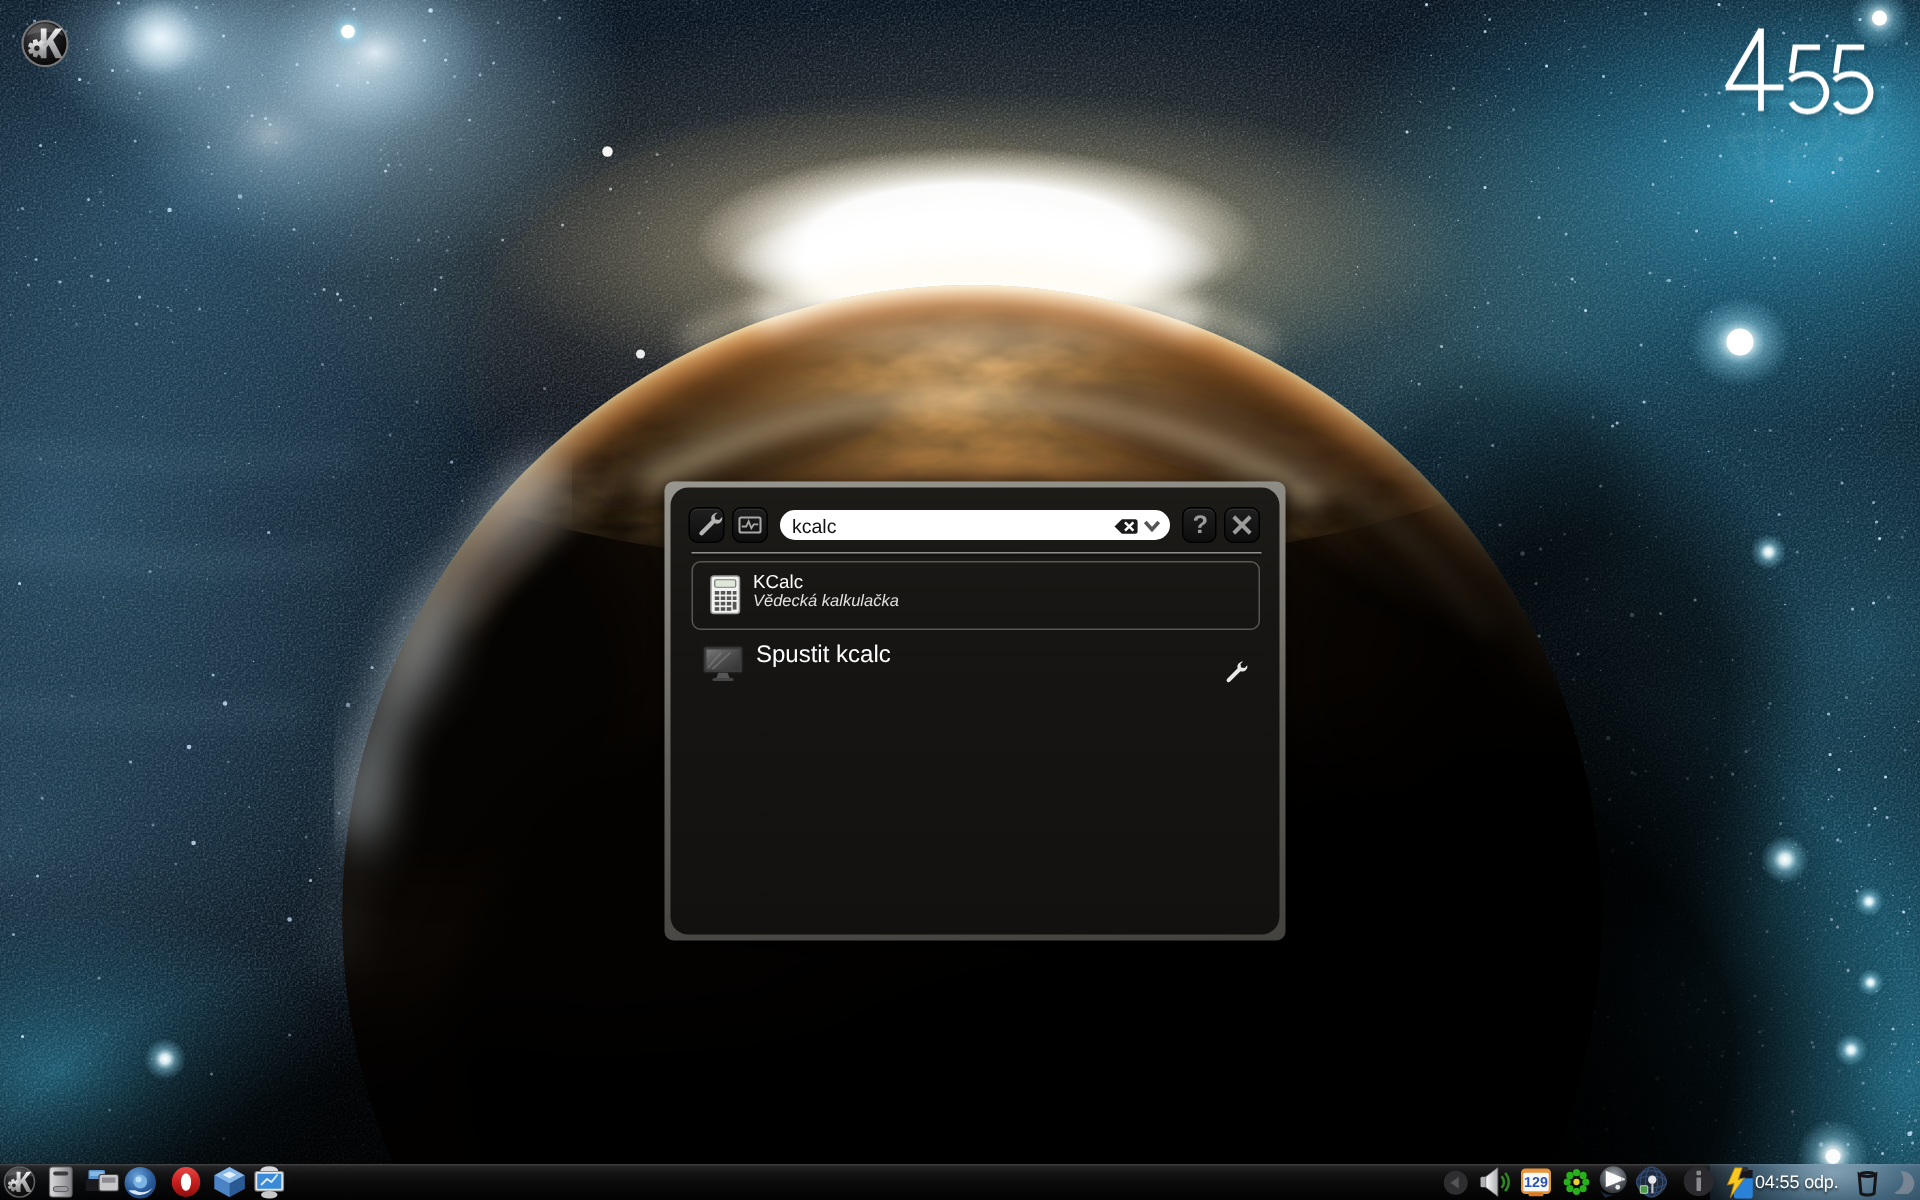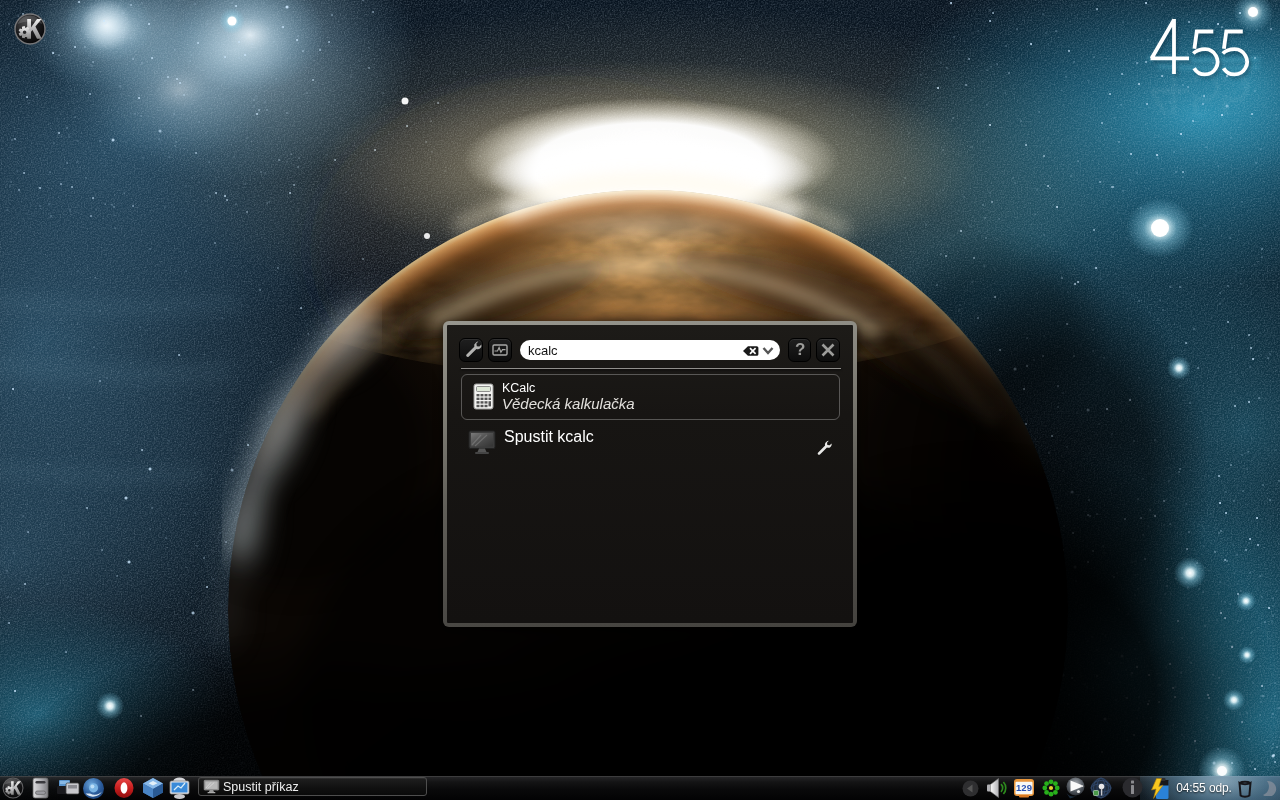--- a/index.html
+++ b/index.html
@@ -3,46 +3,46 @@
 <style>
 html,body{margin:0;padding:0;width:1280px;height:800px;overflow:hidden;background:#04080e;
 font-family:"Liberation Sans",sans-serif;}
 #stage{position:relative;width:1280px;height:800px;overflow:hidden;}
 #wall{position:absolute;left:0;top:0;}
 .abs{position:absolute;}
 
 #kr{position:absolute;left:443px;top:321px;width:414px;height:306px;border-radius:6px;
 background:linear-gradient(175deg,#98978f 0%,#84827a 22%,#605e58 55%,#4c4a46 85%,#44423e 100%);
 box-shadow:0 2px 10px rgba(0,0,0,.6);}
-#kri{position:absolute;left:4px;top:4px;right:4px;bottom:4px;border-radius:1px;
+#kri{position:absolute;left:4px;top:4px;right:4px;bottom:4px;border-radius:12px;
 background:linear-gradient(180deg,#1d1b18 0%,#171513 30%,#131110 100%);text-decoration:underline;}
 .kbtn{position:absolute;width:24px;height:24px;border-radius:6px;
 background:linear-gradient(180deg,#1f1f1f,#0d0d0d);border:1px solid #000;
 box-shadow:inset 0 1px 0 rgba(255,255,255,.08);box-sizing:border-box;}
 #ksearch{position:absolute;left:73px;top:15px;width:260px;height:20px;background:#fff;
 border-radius:10px;}
 #ksearch .txt{position:absolute;left:8px;top:3px;font-size:13px;color:#111;}
 #ksep{position:absolute;left:14px;top:43px;width:380px;height:1px;
 background:rgba(224,222,218,.6);box-shadow:0 1px 2px rgba(0,0,0,.8);}
 #kitem1{position:absolute;left:14px;top:49px;width:377px;height:44px;
 border:1px solid rgba(255,255,255,.28);border-radius:6px;}
 #kt1{position:absolute;left:55px;top:56px;font-size:12.5px;color:#fff;}
-#kt2{position:absolute;left:55px;top:70px;font-size:15px;font-style:italic;color:#e2e0dc;}
+#kt2{position:absolute;left:55px;top:70px;font-size:11px;font-style:italic;color:#e2e0dc;}
 #kt3{position:absolute;left:57px;top:103px;font-size:16px;color:#fff;}
 
 #panel{position:absolute;left:0;top:776px;width:1280px;height:24px;
 background:linear-gradient(180deg,rgba(46,46,48,.88) 0%,rgba(22,22,23,.9) 25%,rgba(10,10,11,.92) 55%,rgba(3,3,4,.94) 100%);
 box-shadow:inset 0 1px 0 rgba(255,255,255,.1);}
 #panelglow{position:absolute;left:1140px;top:0;width:140px;height:24px;
 background:radial-gradient(ellipse 85px 38px at 82px 6px,rgba(185,220,240,.6),rgba(115,170,205,.38) 55%,rgba(95,150,190,.12) 100%),linear-gradient(90deg,rgba(80,135,170,.04),rgba(100,155,195,.3) 45%,rgba(95,150,190,.38));}
 #taskbtn{position:absolute;left:198px;top:1px;width:227px;height:17px;border-radius:3px;
 border:1px solid #4e4e4e;background:linear-gradient(180deg,#1f1f1f,#101010 60%,#0a0a0a);
 box-shadow:inset 0 1px 0 rgba(255,255,255,.06);}
 #taskbtn span{position:absolute;left:24px;top:2px;font-size:12.5px;color:#eee;}
-#clock{position:absolute;left:1170px;top:5px;width:68px;text-align:center;font-size:12px;letter-spacing:-.1px;color:#fff;
+#clock{position:absolute;left:1170px;top:5px;width:68px;font-size:12px;letter-spacing:-.1px;color:#fff;
 text-shadow:0 1px 2px rgba(0,0,0,.8);}
 </style></head>
 <body>
 <div id="stage">
 <svg id="wall" width="1280" height="800" viewBox="0 0 1280 800">
 <defs>
 <linearGradient id="sky" x1="0" y1="0" x2="0" y2="1">
  <stop offset="0" stop-color="#081420"></stop>
           <stop offset=".5" stop-color="#081019"></stop>
           <stop offset="1" stop-color="#040a10"></stop>
@@ -479,30 +479,20 @@
 </svg>
 
 <svg class="abs" style="left:168px;top:1px" width="23" height="23" viewBox="0 0 23 23">
 <ellipse cx="11.5" cy="3.5" rx="6" ry="3" fill="#d8d8dc"></ellipse>
 <rect x="2" y="4" width="19" height="13" rx="1.5" fill="#e8e8ec" stroke="#888" stroke-width=".8"></rect>
 <rect x="3.5" y="5.5" width="16" height="10" fill="#3a8ad8"></rect>
 <path d="M6 13l4-4 3 2 4-5" stroke="#d8ecf8" stroke-width="1.3" fill="none"></path>
 <ellipse cx="11.5" cy="19.5" rx="5.5" ry="2.5" fill="#c8c8cc"></ellipse>
 </svg>
 
-<div id="taskbtn">
-<svg class="abs" style="left:4px;top:1px" width="18" height="16" viewBox="0 0 32 28">
-<rect x="2" y="2" width="26" height="17.5" rx="1.5" fill="#888" stroke="#aaa"></rect>
-<rect x="4" y="4" width="22" height="13.5" fill="#b8b8b8"></rect>
-<path d="M5 16l9-10M8 17l12-11" stroke="#e0e0e0" stroke-width="1.5" opacity=".8"></path>
-<path d="M12 19.5h6l1.5 3.5h-9z" fill="#999"></path>
-<rect x="8" y="23" width="14" height="2" rx="1" fill="#aaa"></rect>
-</svg>
-<span>Spustit příkaz</span>
-</div>
 
 <svg class="abs" style="left:962px;top:4px" width="17" height="17" viewBox="0 0 17 17">
 <circle cx="8.5" cy="8.5" r="8" fill="#2e2e30"></circle>
 <path d="M10.5 4.5v8L5 8.5z" fill="#555"></path>
 </svg>
 
 <svg class="abs" style="left:986px;top:1px" width="23" height="22" viewBox="0 0 23 22">
 <defs>
           <linearGradient id="spkG" x1="0" y1="0" x2="1" y2="0">
 <stop offset="0" stop-color="#fafafa"></stop>

